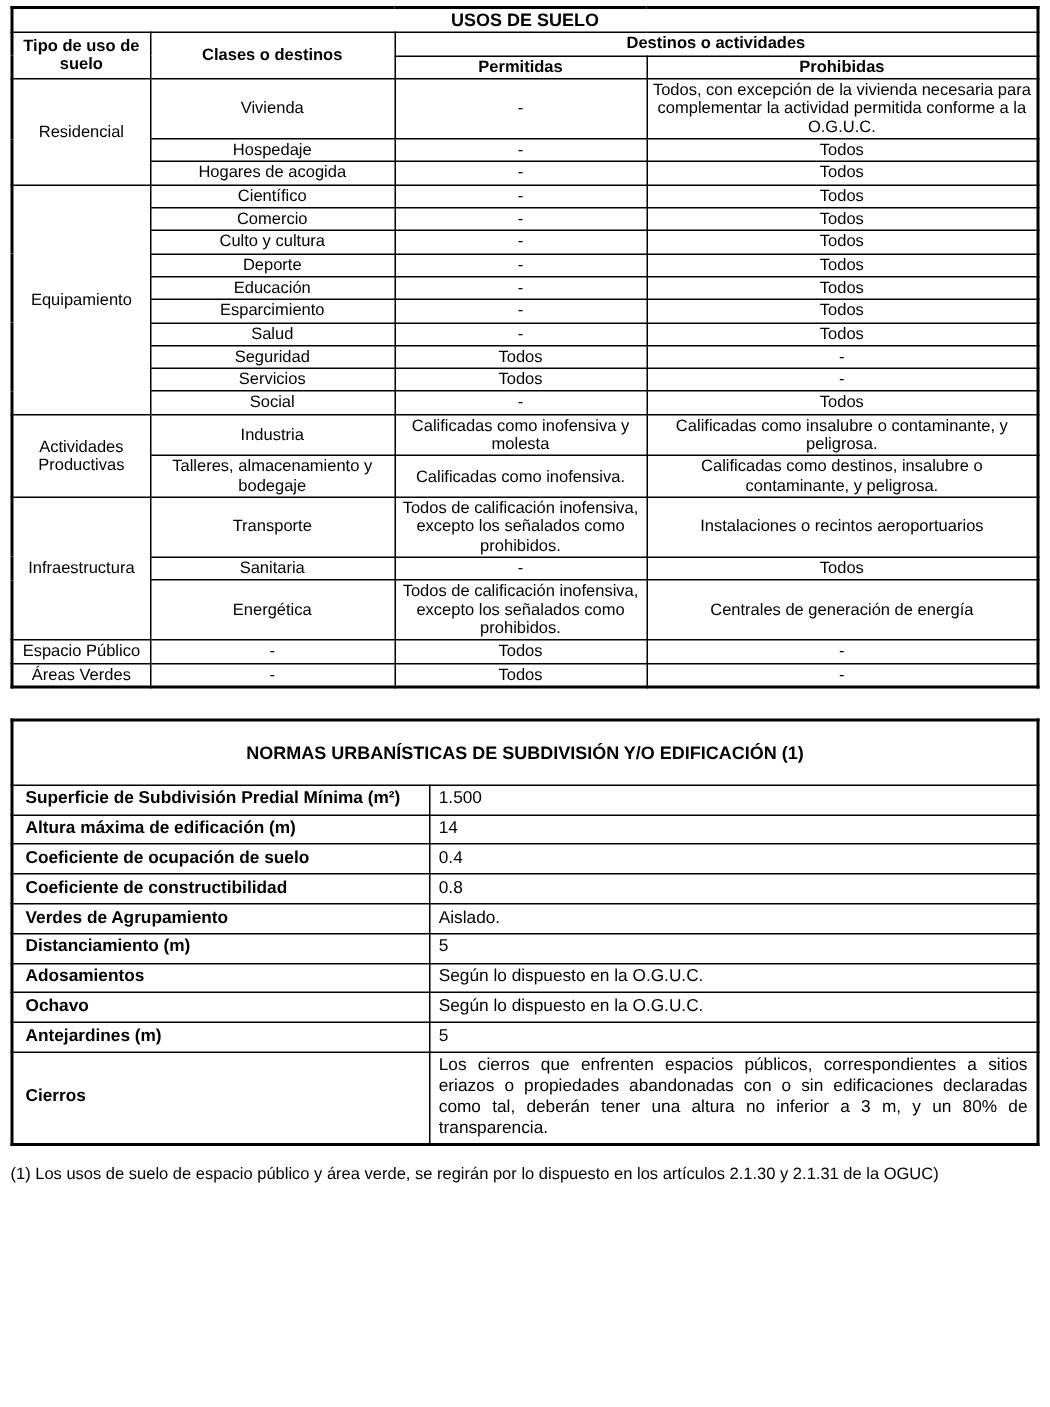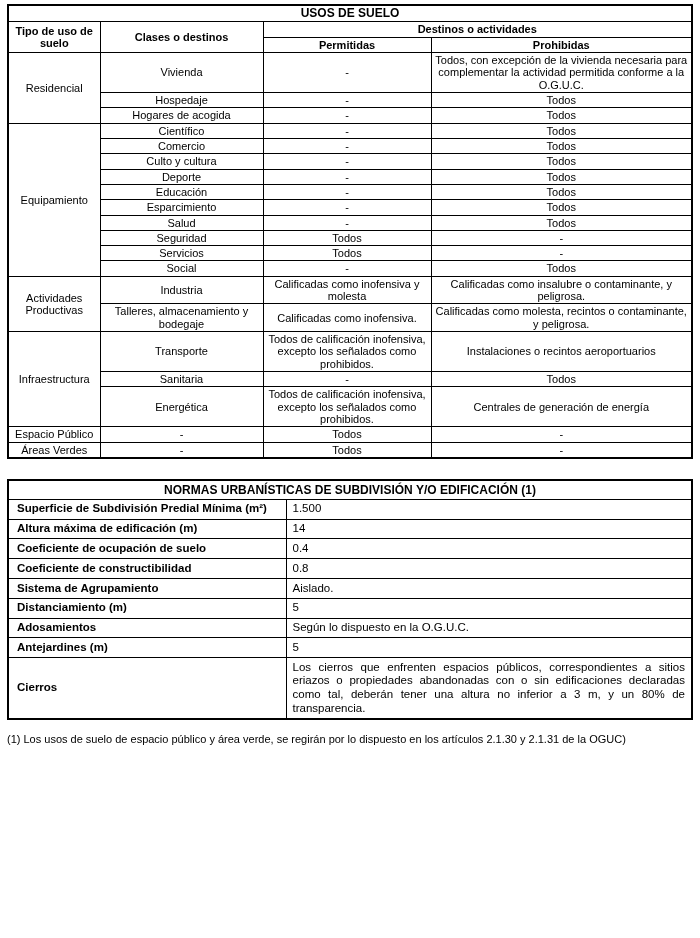--- a/index.html
+++ b/index.html
@@ -24,21 +24,21 @@
     text-align: center;
     vertical-align: middle;
     overflow-wrap: break-word;
   }
   .usos th.title { font-weight: bold; font-size: 12px; padding: 1px 2px; margin-left: 36px; }
   .usos th.hdr { font-weight: bold; }
   .usos td.tipo { font-weight: normal; }
 
   
   .normas { margin-top: 20px; }
-  .normas th.title { font-weight: bold; font-size: 12px; text-align: center; padding: 2px; }
+  .normas th.title { font-weight: bold; font-size: 12px; text-align: center; padding: 14px; }
   .normas td {
     font-size: 11.5px;
     line-height: 1.2;
     padding: 2.5px 6px;
     vertical-align: middle;
     overflow-wrap: break-word;
     margin-left: 40px;
   }
   .normas td.label { font-weight: bold; padding-left: 8px; }
   .normas td.value { font-weight: normal; }
@@ -145,21 +145,21 @@
 
       <tr>
         <td class="tipo" rowspan="2">Actividades Productivas</td>
         <td>Industria</td>
         <td>Calificadas como inofensiva y molesta</td>
         <td>Calificadas como insalubre o contaminante, y peligrosa.</td>
       </tr>
       <tr>
         <td>Talleres, almacenamiento y bodegaje</td>
         <td>Calificadas como inofensiva.</td>
-        <td>Calificadas como molesta, recintos o contaminante, y peligrosa.</td>
+        <td>Calificadas como destinos, insalubre o contaminante, y peligrosa.</td>
       </tr>
 
       <tr>
         <td class="tipo" rowspan="3">Infraestructura</td>
         <td>Transporte</td>
         <td>Todos de calificación inofensiva, excepto los señalados como prohibidos.</td>
         <td>Instalaciones o recintos aeroportuarios</td>
       </tr>
       <tr>
         <td>Sanitaria</td>
@@ -209,32 +209,36 @@
       </tr>
       <tr>
         <td class="label">Coeficiente de ocupación de suelo</td>
         <td class="value">0.4</td>
       </tr>
       <tr>
         <td class="label">Coeficiente de constructibilidad</td>
         <td class="value">0.8</td>
       </tr>
       <tr>
-        <td class="label">Sistema de Agrupamiento</td>
+        <td class="label">Verdes de Agrupamiento</td>
         <td class="value">Aislado.</td>
       </tr>
       <tr>
         <td class="label">Distanciamiento (m)</td>
         <td class="value">5</td>
       </tr>
       <tr>
         <td class="label">Adosamientos</td>
         <td class="value">Según lo dispuesto en la O.G.U.C.</td>
       </tr>
       <tr>
+        <td class="label">Ochavo</td>
+        <td class="value">Según lo dispuesto en la O.G.U.C.</td>
+      </tr>
+      <tr>
         <td class="label">Antejardines (m)</td>
         <td class="value">5</td>
       </tr>
       <tr>
         <td class="label">Cierros</td>
         <td class="value value-long">Los cierros que enfrenten espacios públicos, correspondientes a sitios eriazos o propiedades abandonadas con o sin edificaciones declaradas como tal, deberán tener una altura no inferior a 3 m, y un 80% de transparencia.</td>
       </tr>
     </tbody>
   </table>
 

